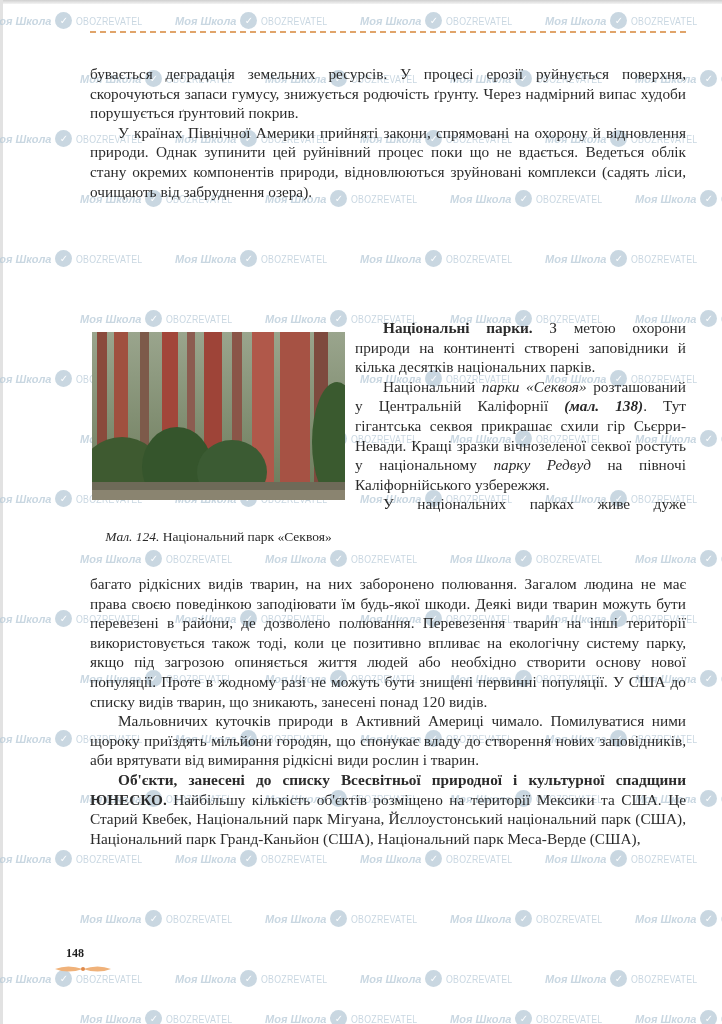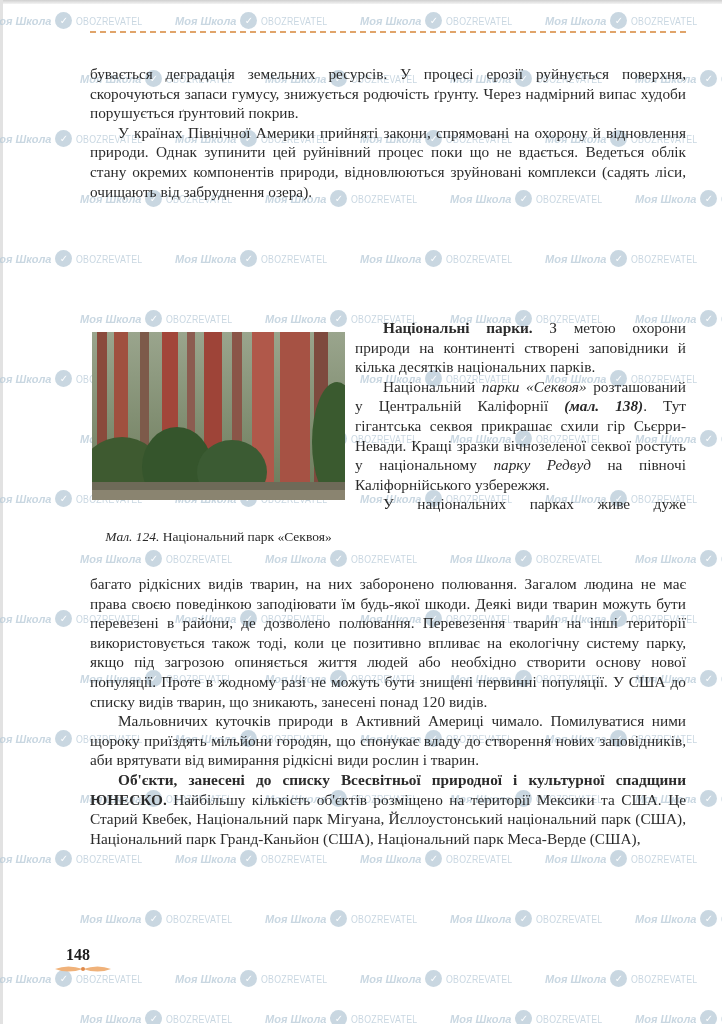--- a/index.html
+++ b/index.html
@@ -34,21 +34,21 @@
   .i { font-style:italic; }
   .photo {
     position:absolute; left:92px; top:332px; width:253px; height:168px;
     overflow:hidden; background:#5d6e4c;
   }
   .caption {
     position:absolute; left:92px; top:527px; width:253px; text-align:center;
     font-size:13.5px; line-height:19px; color:#2a2a2a;
   }
   .pagenum {
-    position:absolute; left:66px; top:946px; font-weight:bold; font-size:16px; color:#1e1e1e;
+    position:absolute; left:66px; top:946px; font-weight:bold; font-size:12px; color:#1e1e1e;
   }
   .pageorn {
     position:absolute; left:53px; top:964px; width:60px; height:10px;
   }
   .wm {
     position:absolute; font-family:"Liberation Sans","DejaVu Sans",sans-serif;
     color:#b7cad8; font-size:11px; white-space:nowrap; opacity:0.75; pointer-events:none;
     display:flex; align-items:center; gap:4px;
   }
   .wm .ms { font-style:italic; font-weight:bold; }

